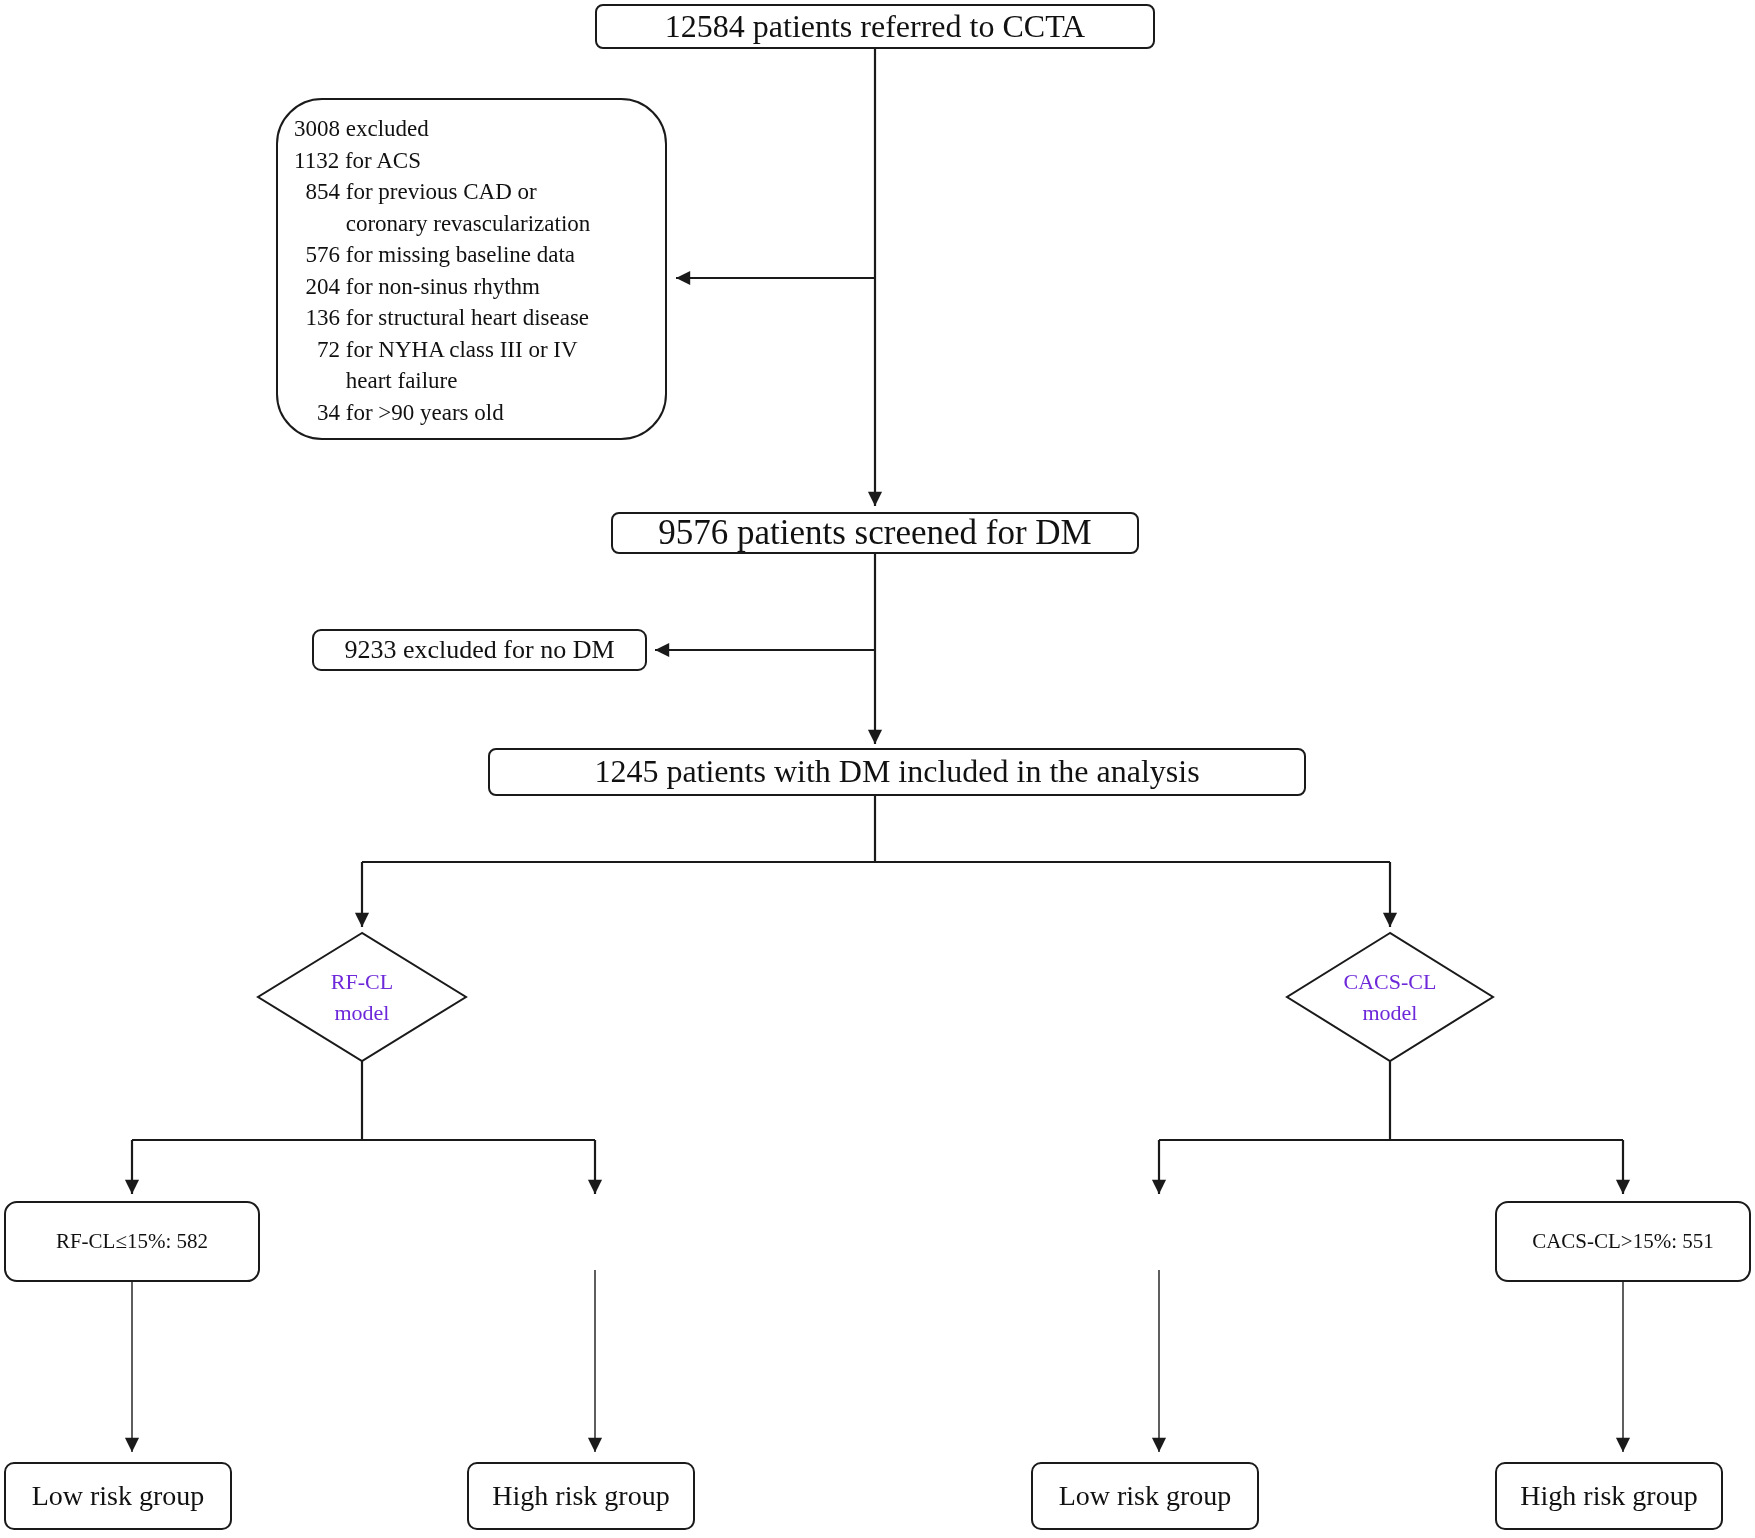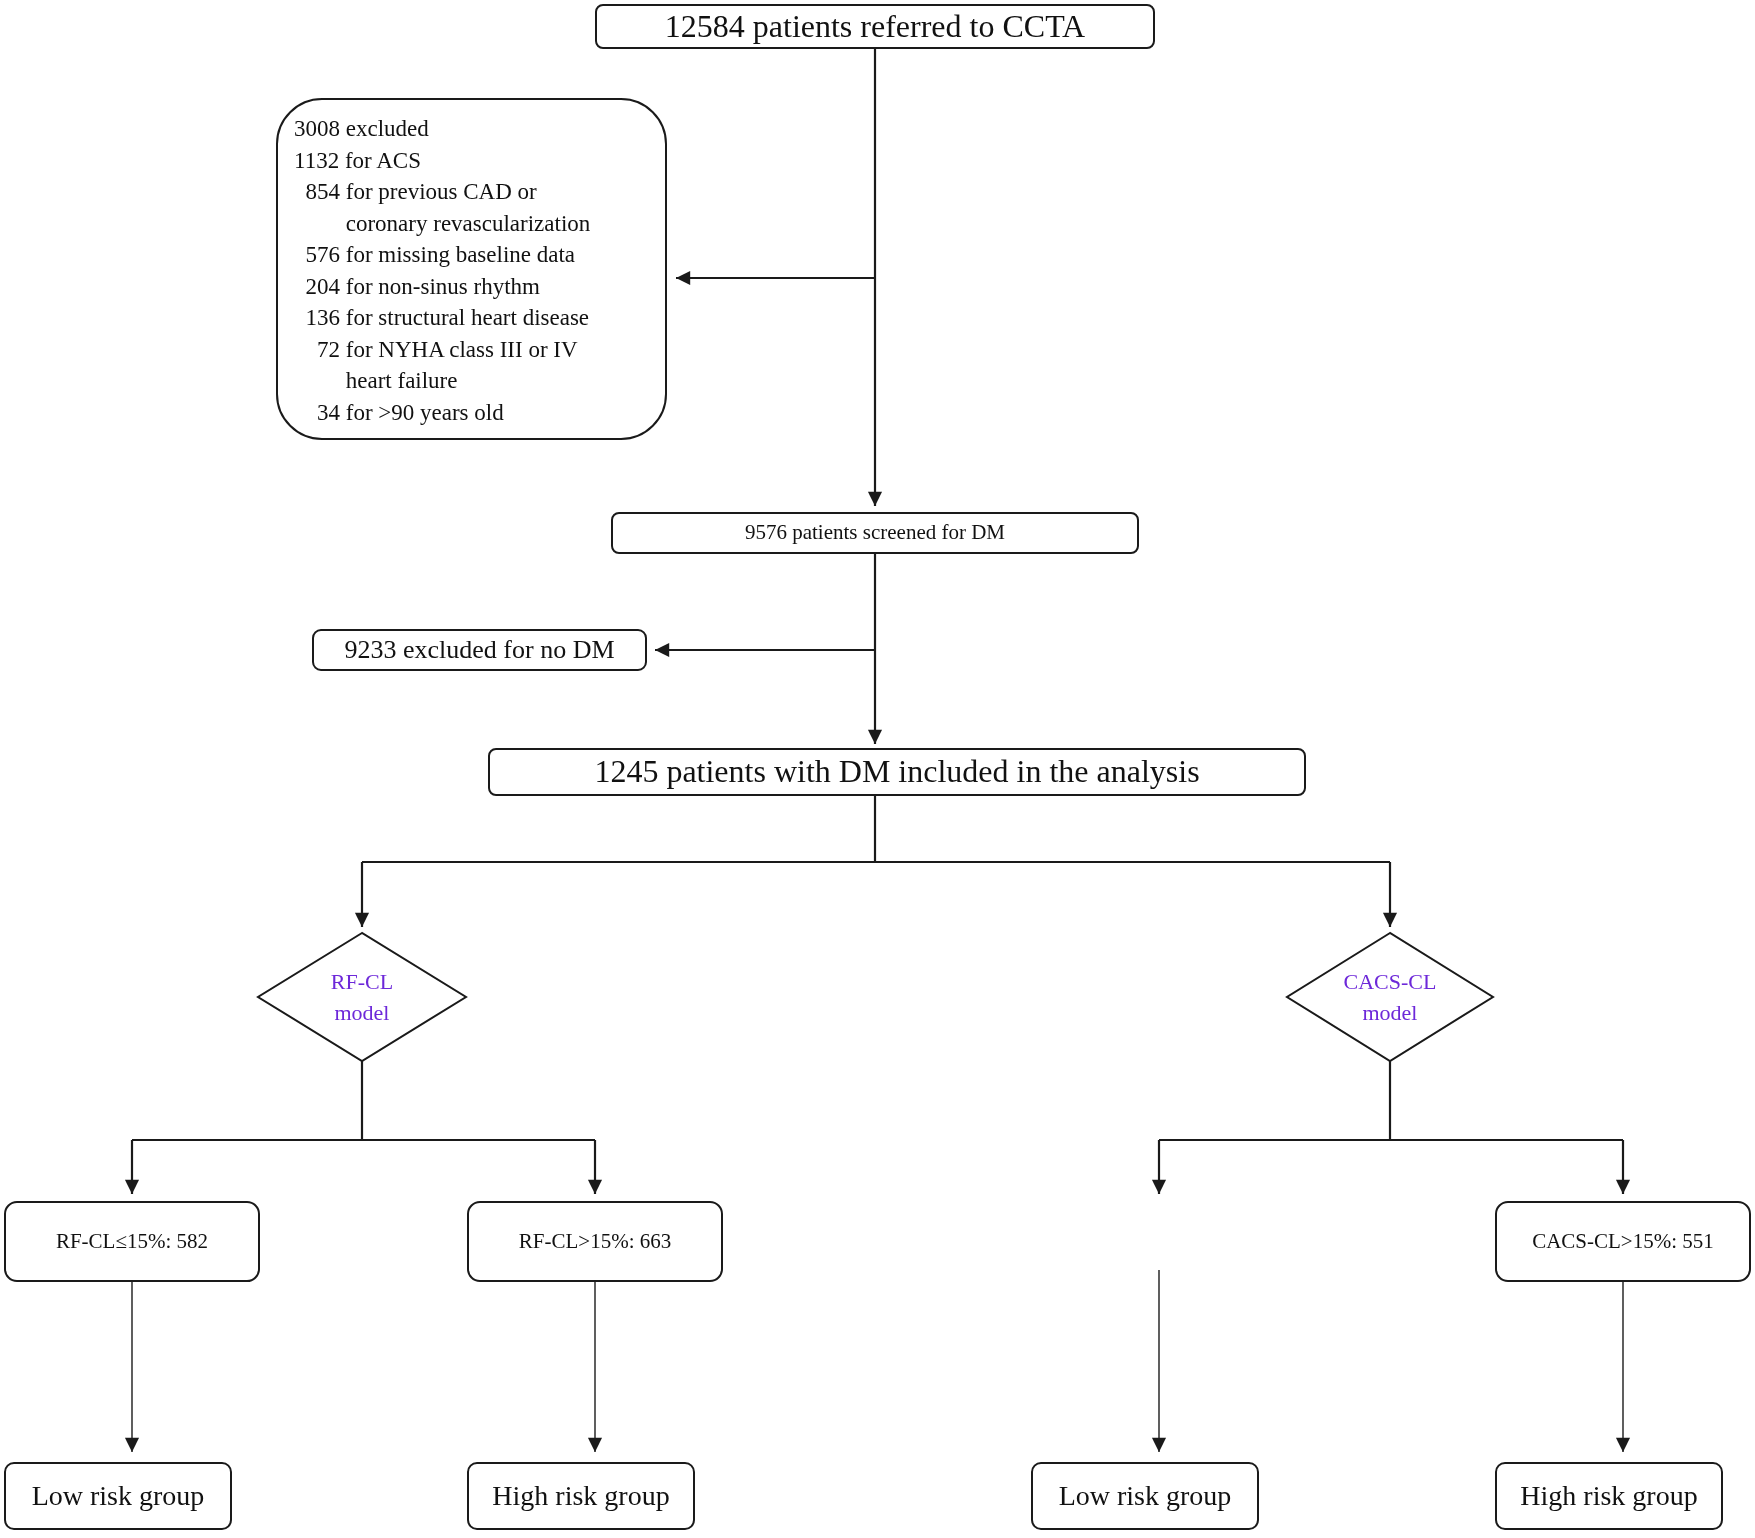--- a/index.html
+++ b/index.html
@@ -23,21 +23,21 @@
     background: #ffffff;
     border: 2px solid #1a1a1a;
     display: flex;
     align-items: center;
     justify-content: center;
     text-align: center;
     color: #111111;
   }
   .big-label { font-size: 32px; line-height: 1.1; border-radius: 8px; }
   .box-referred  { left: 595px; top: 4px;   width: 560px; height: 45px; }
-  .box-screened  { left: 611px; top: 512px; width: 528px; height: 42px; font-size: 21px; }
+  .box-screened  { left: 611px; top: 512px; width: 528px; height: 42px; font-size: 35px; }
   .box-included  { left: 488px; top: 748px; width: 818px; height: 48px; }
   .box-exclusions {
     left: 276px; top: 98px; width: 391px; height: 342px;
     border-radius: 46px;
     align-items: flex-start;
     justify-content: flex-start;
     text-align: left;
     font-size: 23px;
     line-height: 31.5px;
     white-space: pre;
@@ -131,21 +131,20 @@
   <div class="node box-nodm">9233 excluded for no DM</div>
 
   <div class="node big-label box-included">1245 patients with DM included in the analysis</div>
 
   <div class="diamond-label dl-left">RF-CL
 model</div>
   <div class="diamond-label dl-right">CACS-CL
 model</div>
 
   <div class="node mid-box col1">RF-CL≤15%: 582</div>
-  <div class="node mid-box col2">RF-CL&gt;15%: 663</div>
   <div class="node mid-box col4">CACS-CL&gt;15%: 551</div>
 
   <div class="node risk-box col1">Low risk group</div>
   <div class="node risk-box col2">High risk group</div>
   <div class="node risk-box col3">Low risk group</div>
   <div class="node risk-box col4">High risk group</div>
 
 </div>
 
 </body></html>

